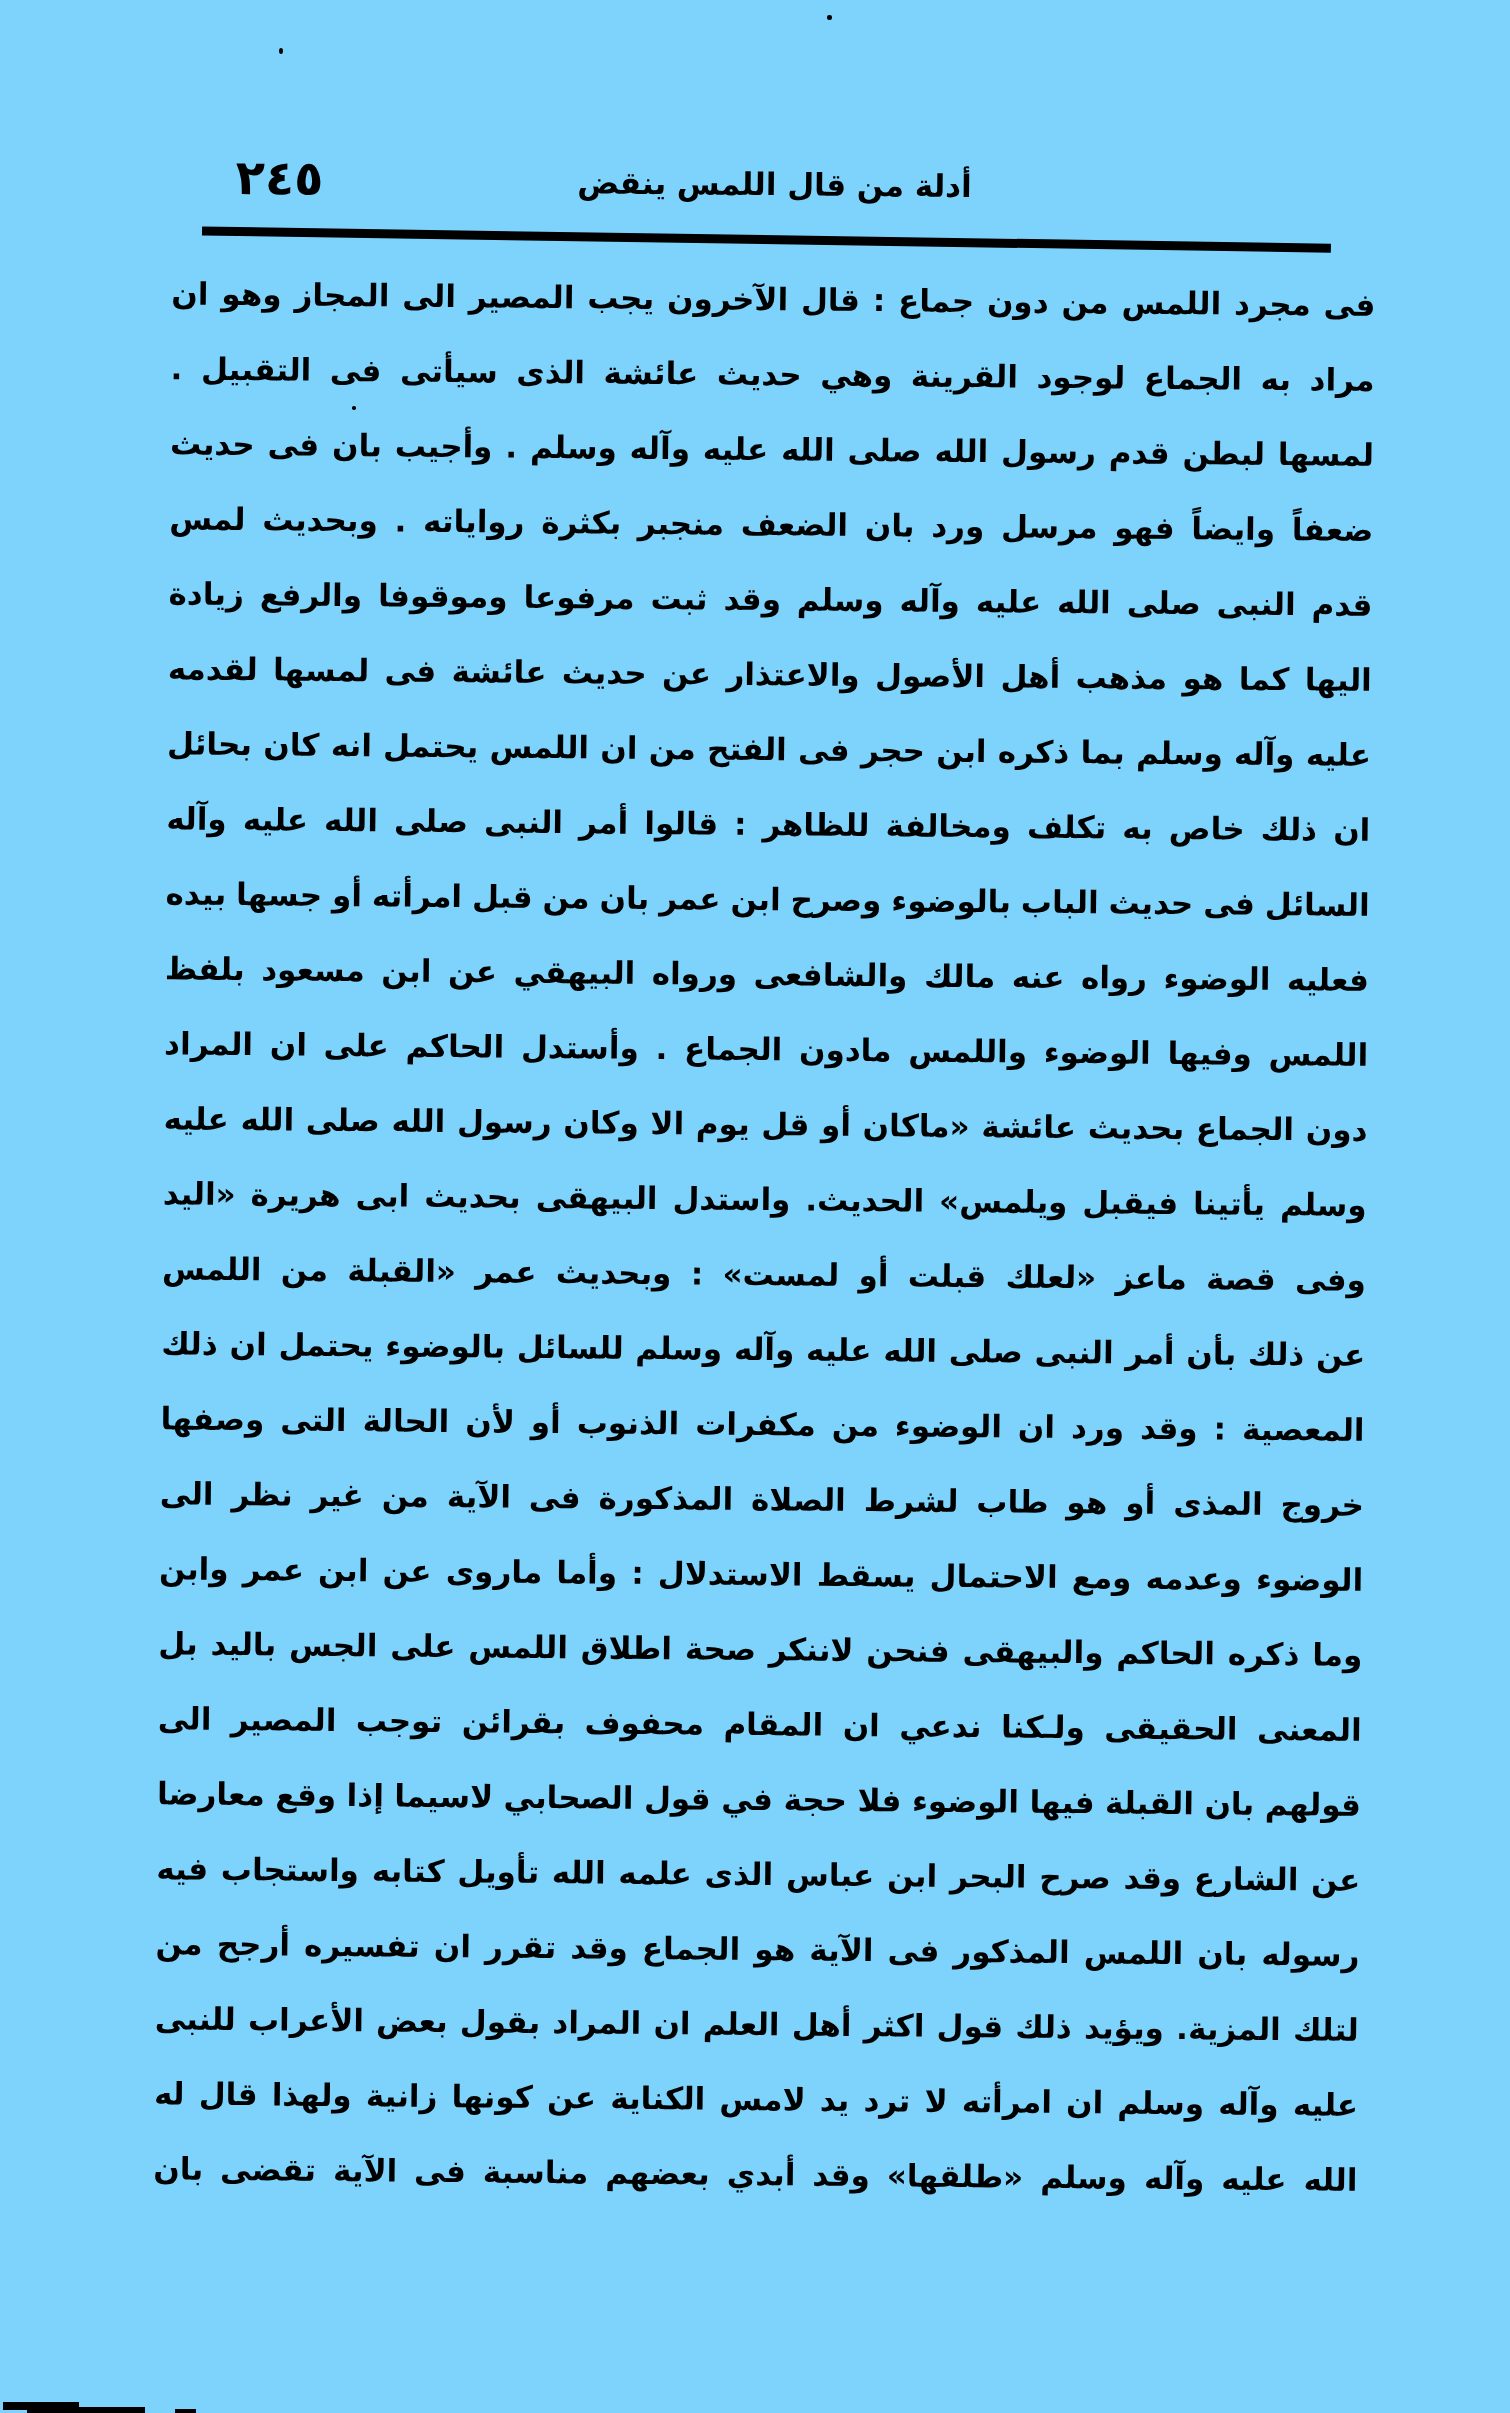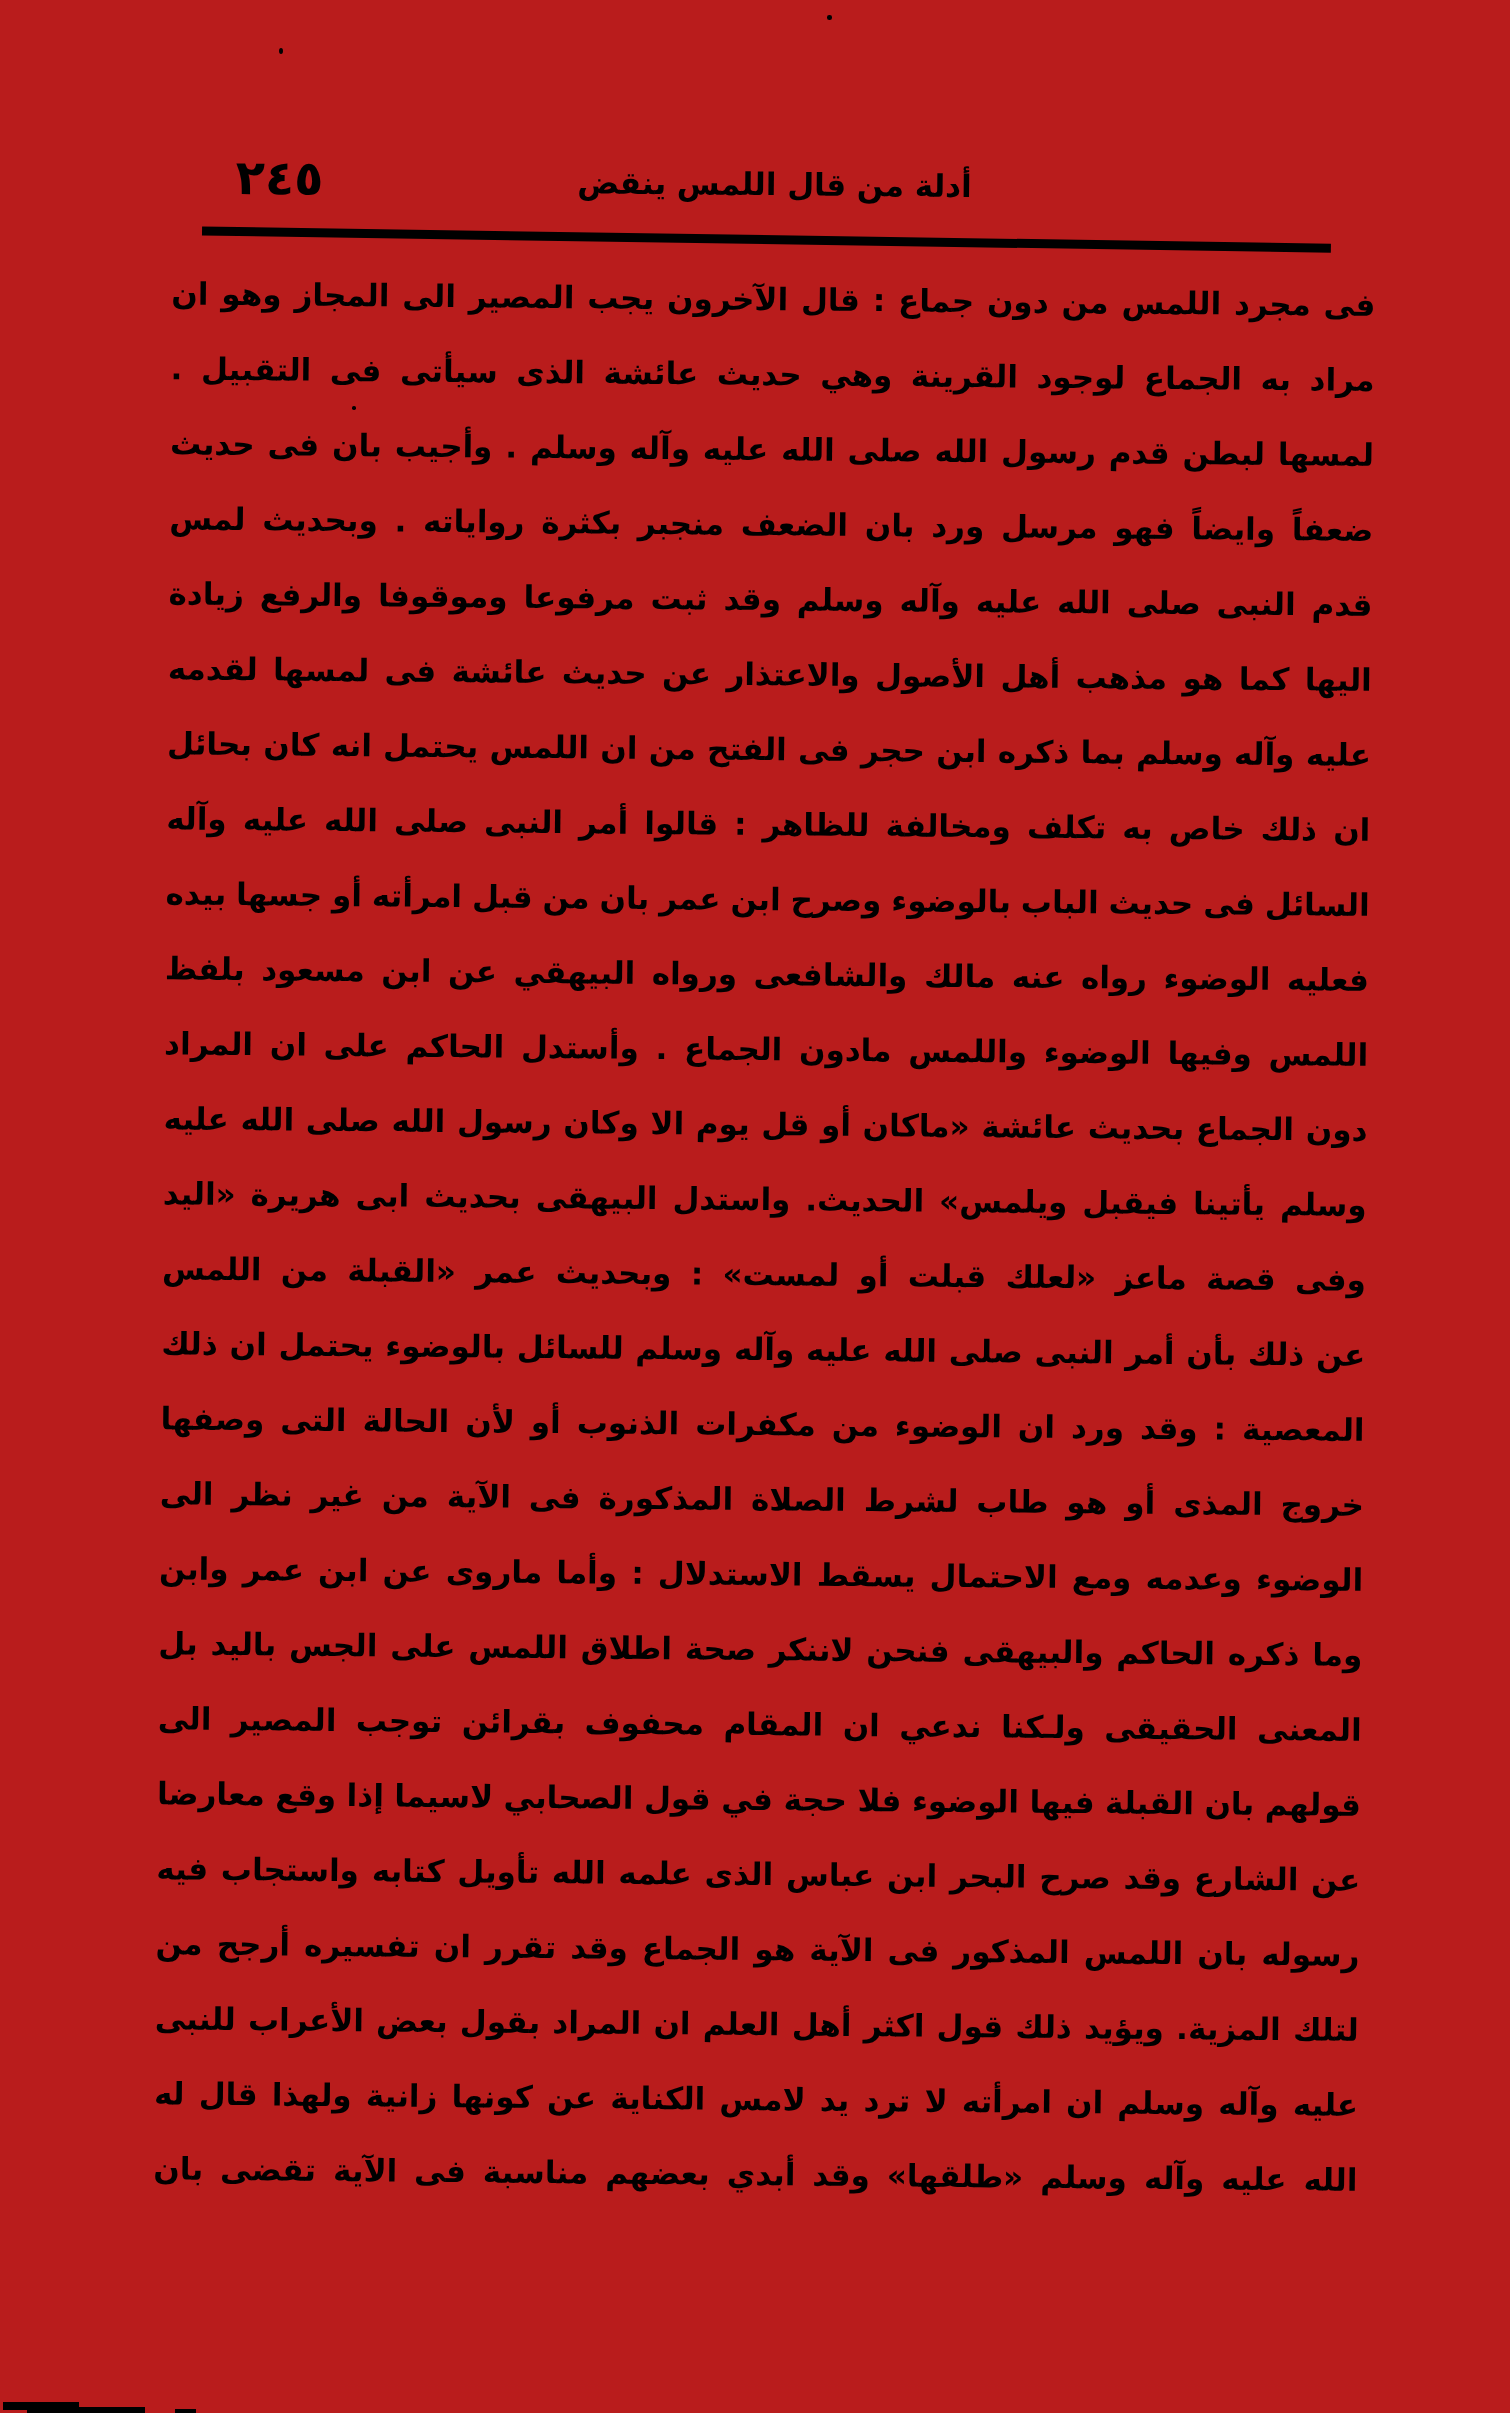--- a/index.html
+++ b/index.html
@@ -4,21 +4,21 @@
 <style>
   html, body {
     margin: 0;
     padding: 0;
     background: #ffffff;
   }
   .page {
     position: relative;
     width: 1511px;
     height: 2413px;
-    background: #b91c1c;
+    background: #7dd3fc;
     overflow: hidden;
     font-family: "DejaVu Sans", sans-serif;
     color: #000000;
   }
   .scan-rotated {
     position: absolute;
     inset: 0;
     transform: rotate(0.55deg);
     transform-origin: 50% 40%;
   }

